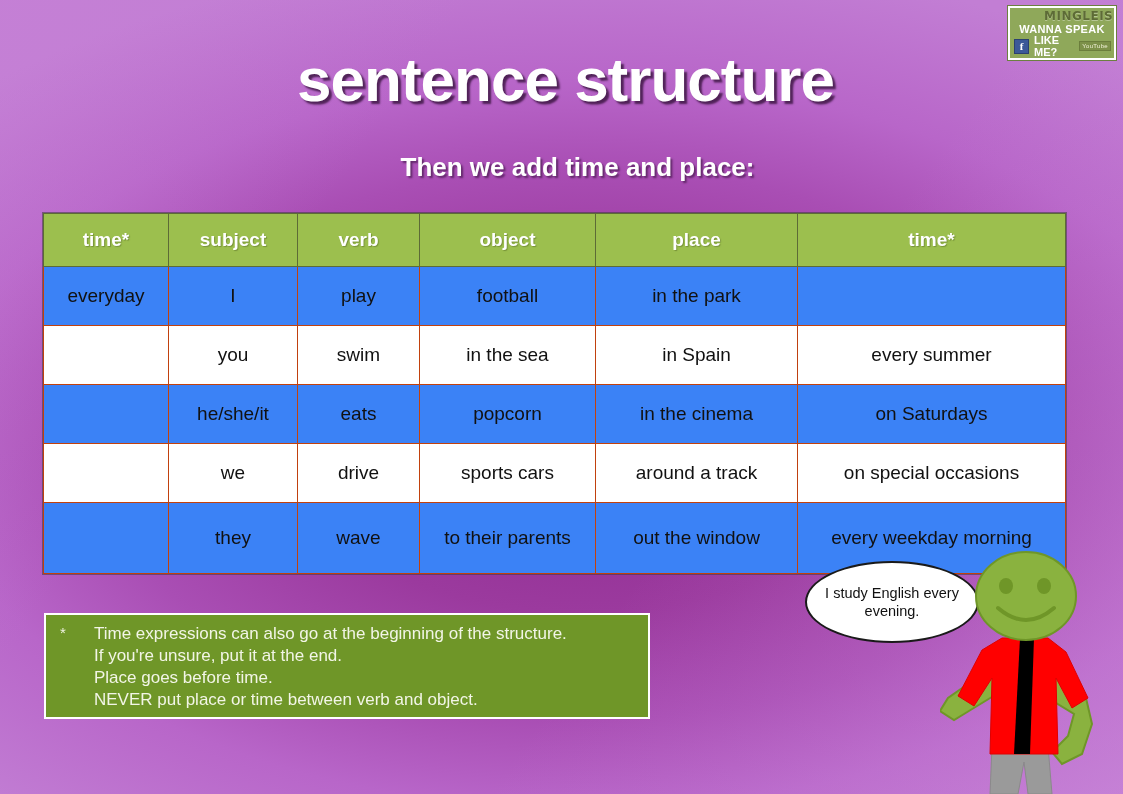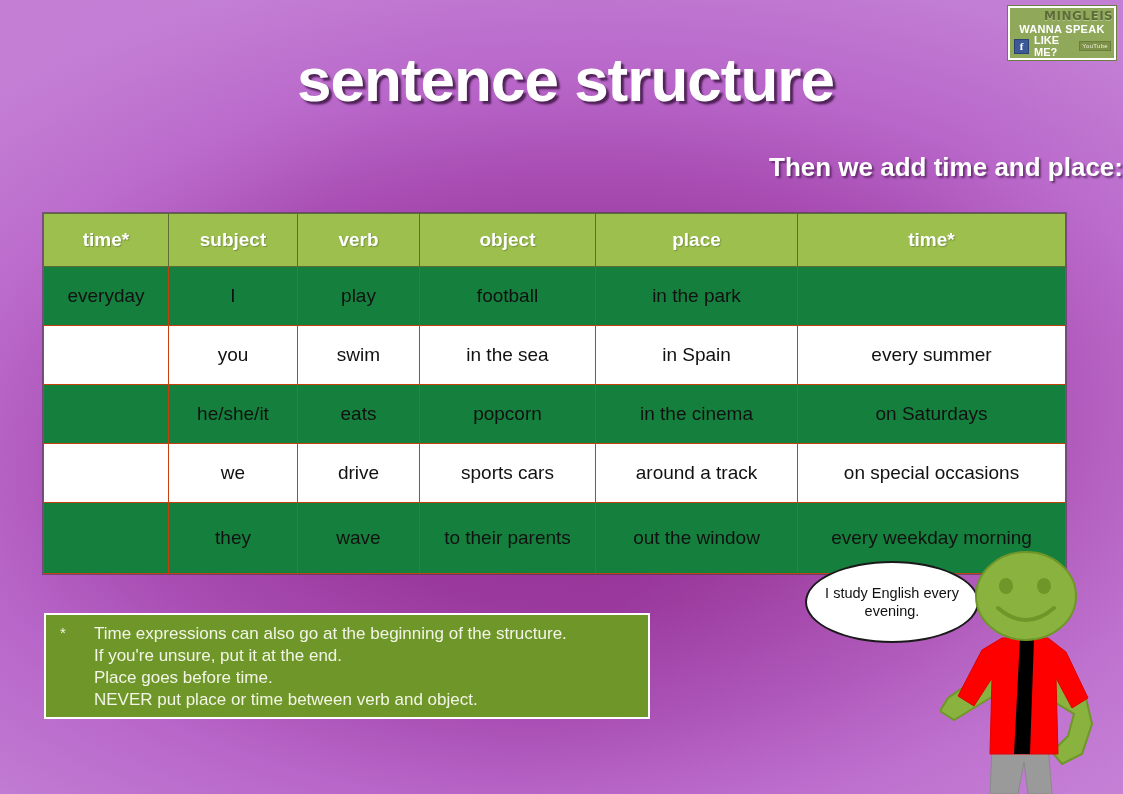--- a/index.html
+++ b/index.html
@@ -57,21 +57,21 @@
 
   
   #title{
     position:absolute;left:8px;right:0;top:44px;text-align:center;
     font-size:62px;font-weight:bold;color:#ffffff;
     letter-spacing:-1px;
     text-shadow:3px 3px 2px rgba(40,8,45,.72);
     font-family:"Liberation Sans", sans-serif;
   }
   #subtitle{
-    position:absolute;left:0;right:0;top:152px;text-align:right;
+    position:absolute;left:0;right:0;top:152px;text-align:center;
     font-size:26px;font-weight:bold;color:#ffffff;
     text-shadow:2px 2px 2px rgba(40,8,45,.55);
     padding-left:32px;
   }
 
   
   #tbl{
     position:absolute;left:43px;top:213px;width:1022px;
     border-collapse:collapse;
     table-layout:fixed;
@@ -84,21 +84,21 @@
     font-size:19px;color:#111;
     padding:6px 4px;
     line-height:1.15;
   }
   #tbl th{
     background:#9cbf4e;color:#ffffff;font-size:19px;font-weight:bold;
     height:40px;
     text-shadow:1px 1px 1px rgba(90,110,40,.55);
     border-color:#5d6b36;
   }
-  #tbl tr.odd td{background:#15803d;}
+  #tbl tr.odd td{background:#3b82f6;}
   #tbl tr.even td{background:#ffffff;}
   #tbl td{height:46px;}
   #tbl tr.tall td{height:58px;}
 
   
   #note{
     position:absolute;left:44px;top:613px;width:606px;height:106px;
     background:#6f9628;border:2px solid #ffffff;box-sizing:border-box;
     padding:8px 10px 8px 12px;
   }

